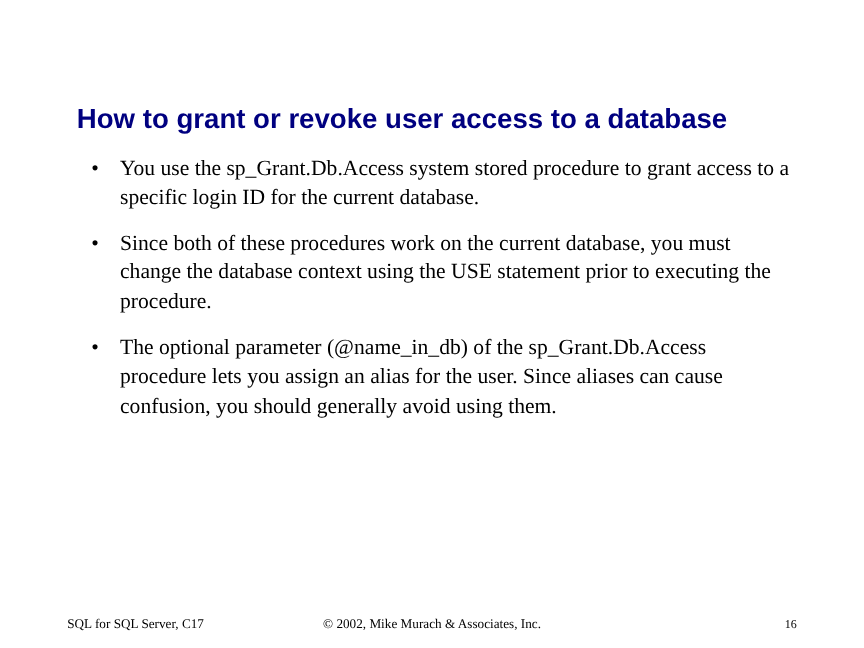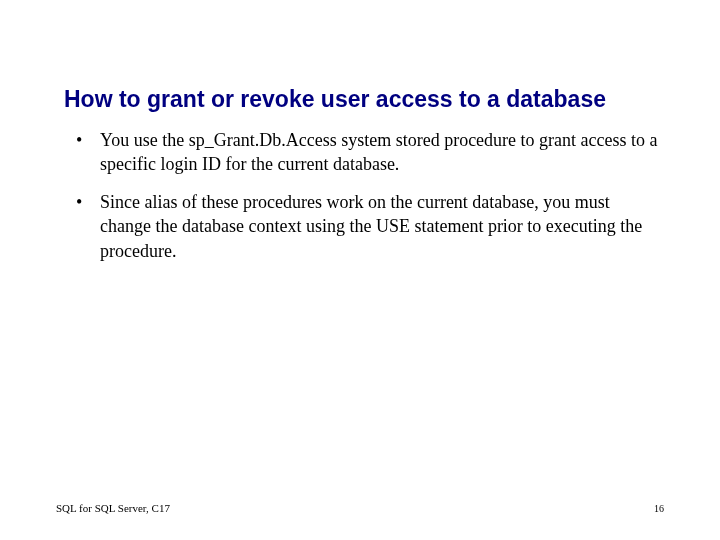--- a/index.html
+++ b/index.html
@@ -43,21 +43,21 @@
       position: absolute;
       left: 0;
       top: 0;
       font-size: 18px;
       color: #000;
     }
     .footer {
       position: absolute;
       left: 0;
       right: 0;
-      bottom: 26px;
+      bottom: 14px;
       width: 720px;
       padding: 0 56px;
       display: flex;
       align-items: center;
       justify-content: space-between;
       font-family: "Times New Roman", Times, serif;
       font-size: 11px;
       color: #000;
     }
     .footer .center {
@@ -71,20 +71,22 @@
     }
   </style>
 </head>
 <body>
 
 <div class="slide">
   <h1 class="title">How to grant or revoke user access to a database</h1>
 
   <ul class="bullets">
     <li>You use the sp_Grant.Db.Access system stored procedure to grant access to a specific login ID for the current database.</li>
-    <li>Since alias of these procedures work on the current database, you must change the database context using the USE statement prior to executing the procedure.</li>
+    <li>Since both of these procedures work on the current database, you must change the database context using the USE statement prior to executing the procedure.</li>
+    <li>The optional parameter (@name_in_db) of the sp_Grant.Db.Access procedure lets you assign an alias for the user. Since aliases can cause confusion, you should generally avoid using them.</li>
   </ul>
 
   <div class="footer">
     <span class="left">SQL for SQL Server, C17</span>
+    <span class="center">© 2002, Mike Murach &amp; Associates, Inc.</span>
     <span class="right">16</span>
   </div>
 </div>
 
 </body></html>

